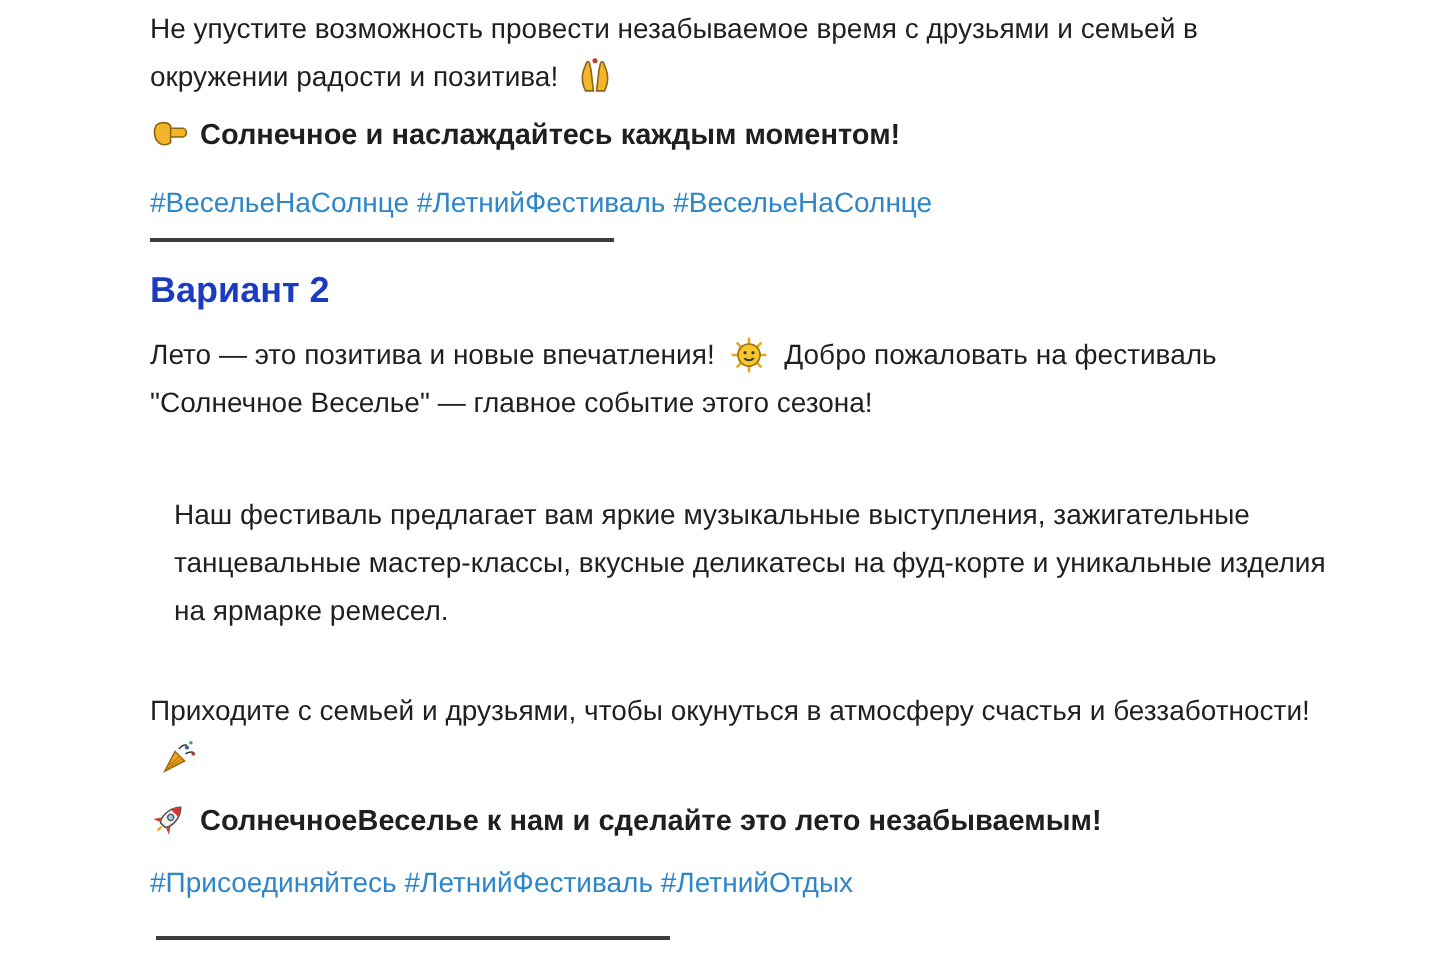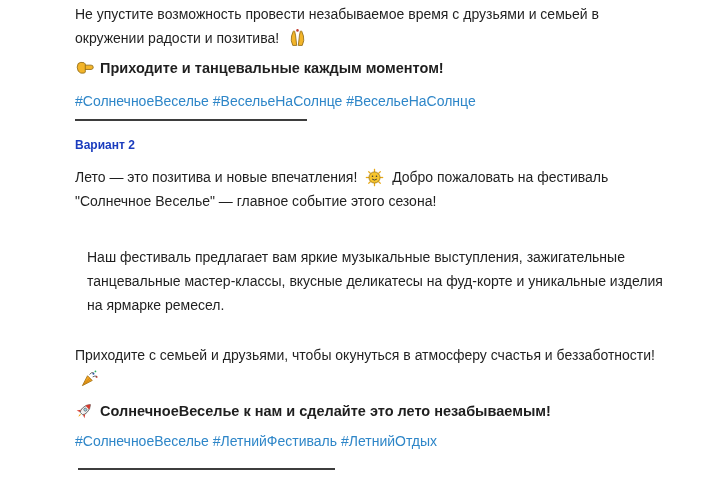--- a/index.html
+++ b/index.html
@@ -8,21 +8,21 @@
     color:#1f1f1f;
     font-size:14px;
     line-height:24px;
     padding:2px 24px 0 75px;
     width:590px;
     box-sizing:content-box;
   }
   p{margin:0;}
   .bold-line{font-weight:700;font-size:14.5px;}
   .hashtags{color:#2e86c8;}
-  .variant-heading{color:#1b3cbe;font-weight:700;font-size:12px;}
+  .variant-heading{color:#1b3cbe;font-weight:700;font-size:18px;}
   .sep{border:none;border-top:2px solid #3d3d3d;height:0;margin:0;}
   .sep1{margin-top:6px;width:232px;}
   .sep2{margin-top:15px;width:257px;margin-left:3px;}
   .cta1{margin-top:6px;}
   .hash1{margin-top:9px;}
   .h2{margin-top:12px;}
   .intro{margin-top:8px;}
   .features{margin-top:32px;margin-left:12px;}
   .invite{margin-top:26px;}
   .cta2{margin-top:8px;}
@@ -43,24 +43,24 @@
       <path d="M6 22 Q3 16 4.5 10 L6.5 4.5 Q7.5 2.5 8.5 4.5 L9.5 9 L11 22 Z" fill="#f3b52a" stroke="#8a6410" stroke-width="1"></path>
       <path d="M18 22 Q21 16 19.5 10 L17.5 4.5 Q16.5 2.5 15.5 4.5 L14.5 9 L13 22 Z" fill="#f3b52a" stroke="#8a6410" stroke-width="1"></path>
       <circle cx="12" cy="3" r="1.6" fill="#c0392b"></circle>
     </svg>
   </p>
 
   <p class="bold-line cta1">
     <svg class="emoji lead" viewBox="0 0 24 24">
       <rect x="9" y="9" width="14" height="5.5" rx="2.7" fill="#f3b52a" stroke="#8a6410" stroke-width="1"></rect>
       <path d="M4 7 Q1.5 11.5 4 16.5 Q7 20.5 11.5 19 L13 18 L13 7.5 L11.5 6 Q7 4.5 4 7 Z" fill="#f3b52a" stroke="#8a6410" stroke-width="1"></path>
-    </svg><span>Приходите и танцевальные каждым моментом!</span>
+    </svg><span>Солнечное и наслаждайтесь каждым моментом!</span>
   </p>
 
-  <p class="hashtags hash1">#СолнечноеВеселье #ВесельеНаСолнце #ВесельеНаСолнце</p>
+  <p class="hashtags hash1">#ВесельеНаСолнце #ЛетнийФестиваль #ВесельеНаСолнце</p>
 
   <hr class="sep sep1">
 
   <p class="variant-heading h2">Вариант 2</p>
 
   <p class="intro">
     <span>Лето — это позитива и новые впечатления!</span>
     <svg class="emoji mid" viewBox="0 0 24 24">
       <g stroke="#e8a713" stroke-width="1.6">
         <line x1="12" y1="1" x2="12" y2="5"></line>
@@ -100,17 +100,17 @@
         <path d="M12 1.5 Q16 5.5 16 11.5 Q16 15.5 14 17.5 L10 17.5 Q8 15.5 8 11.5 Q8 5.5 12 1.5 Z" fill="#f2f2f2" stroke="#555" stroke-width="1"></path>
         <path d="M12 1.5 Q14.5 4 15.3 7 L8.7 7 Q9.5 4 12 1.5 Z" fill="#d23b2f"></path>
         <circle cx="12" cy="10.5" r="1.9" fill="#9ad1e8" stroke="#555" stroke-width="0.8"></circle>
         <path d="M8.2 14.5 L5 19 L9 17.5 Z" fill="#d23b2f"></path>
         <path d="M15.8 14.5 L19 19 L15 17.5 Z" fill="#d23b2f"></path>
         <path d="M12 18 Q13.5 20.5 12 23 Q10.5 20.5 12 18 Z" fill="#f59e0b"></path>
       </g>
     </svg><span>СолнечноеВеселье к нам и сделайте это лето незабываемым!</span>
   </p>
 
-  <p class="hashtags hash2">#СолнечноеВеселье #ЛетнийФестиваль #ЛетнийОтдых</p>
+  <p class="hashtags hash2">#Присоединяйтесь #ЛетнийФестиваль #ЛетнийОтдых</p>
 
   <hr class="sep sep2">
 
 </div>
 
 </body></html>

